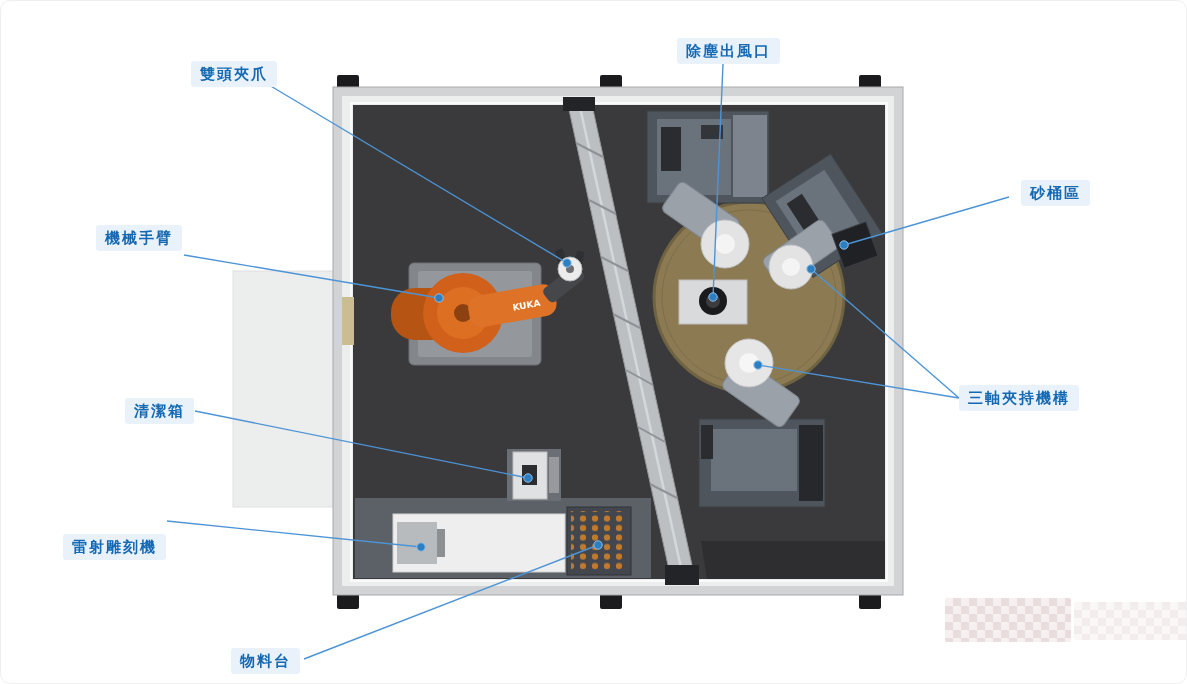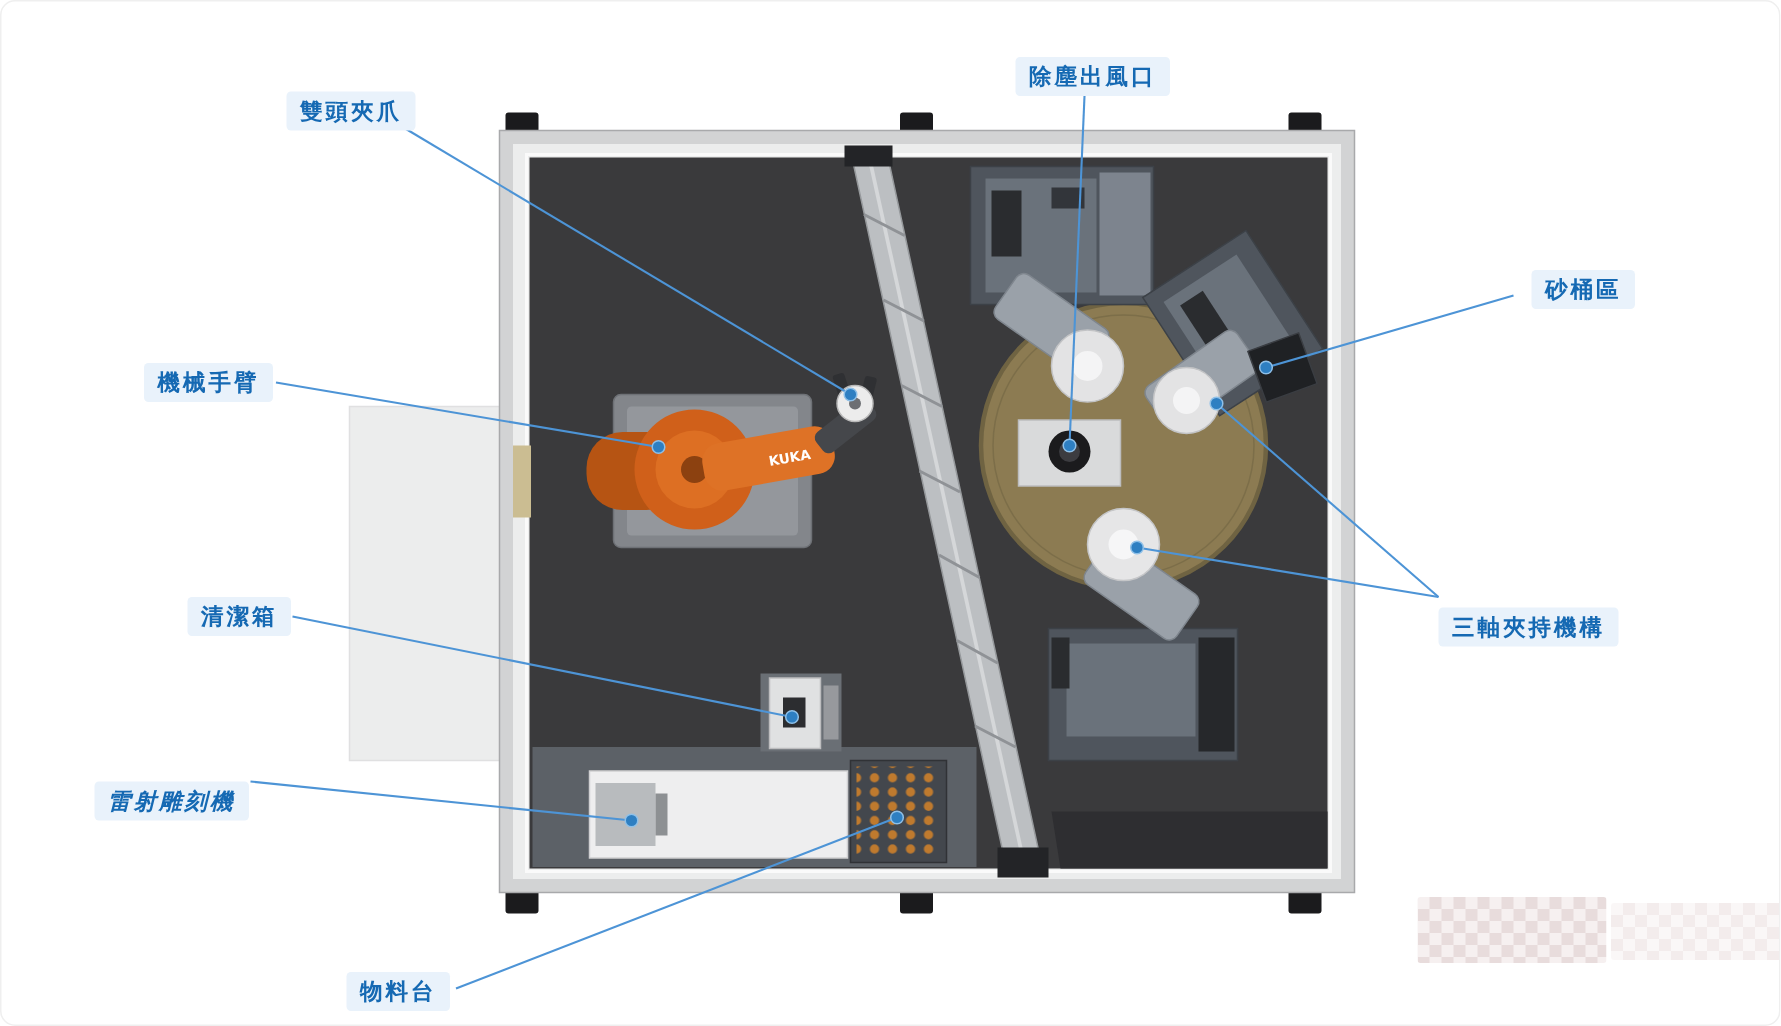--- a/index.html
+++ b/index.html
@@ -196,25 +196,25 @@
       <circle cx="597" cy="544" r="4.2"></circle>
     </g>
   </svg>
 
   <div class="label" style="left:190px;top:60px;">雙頭夾爪</div>
 
   <div class="label" style="left:676px;top:37px;">除塵出風口</div>
 
   <div class="label" style="left:1020px;top:179px;">砂桶區</div>
 
-  <div class="label" style="left:95px;top:241px;">機械手臂</div>
-
-  <div class="label" style="left:958px;top:404px;">三軸夾持機構</div>
+  <div class="label" style="left:95px;top:224px;">機械手臂</div>
+
+  <div class="label" style="left:958px;top:384px;">三軸夾持機構</div>
 
   <div class="label" style="left:124px;top:397px;">清潔箱</div>
 
-  <div class="label" style="left:62px;top:520px;font-style:italic;">雷射雕刻機</div>
+  <div class="label" style="left:62px;top:533px;">雷射雕刻機</div>
 
   <div class="label" style="left:230px;top:647px;">物料台</div>
 
   <div class="mosaic-a"></div>
   <div class="mosaic-b"></div>
 </div>
 
 </body></html>

